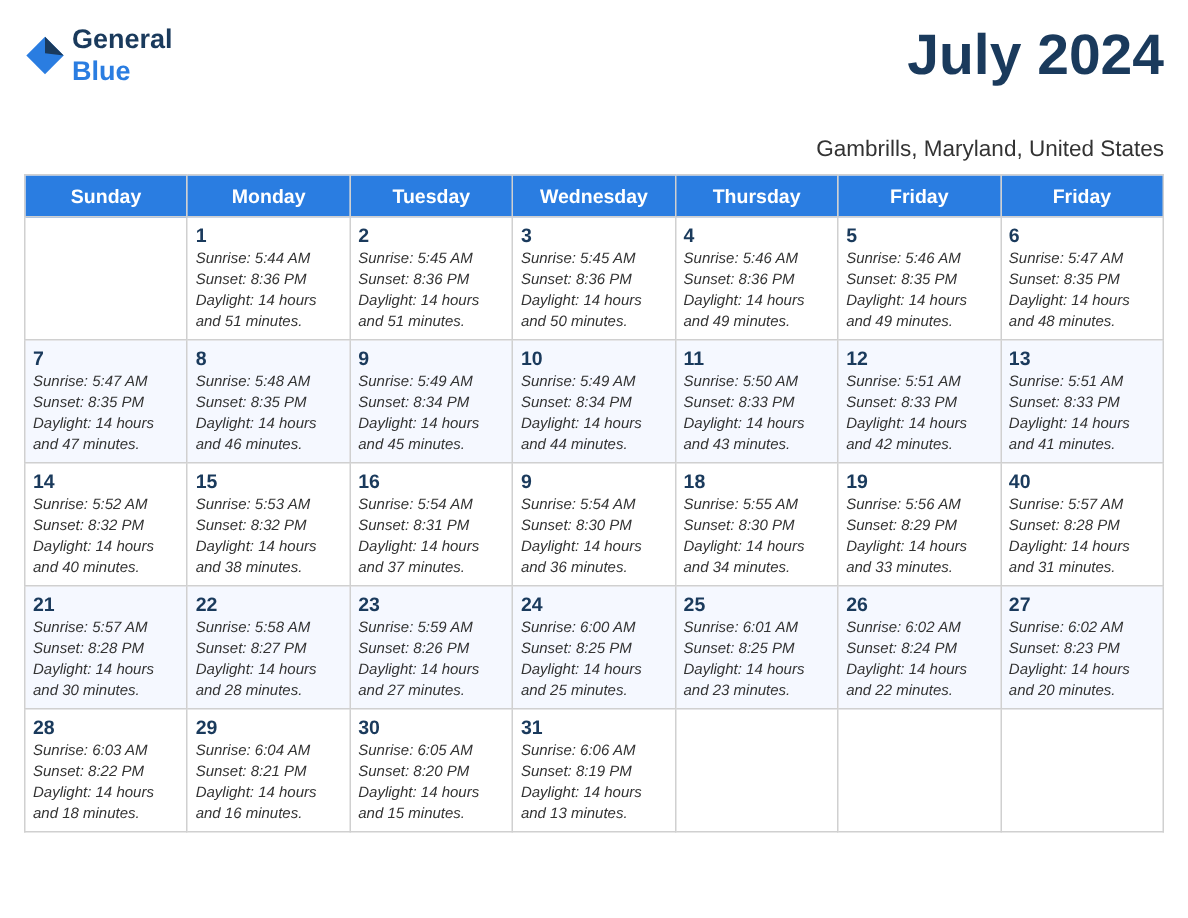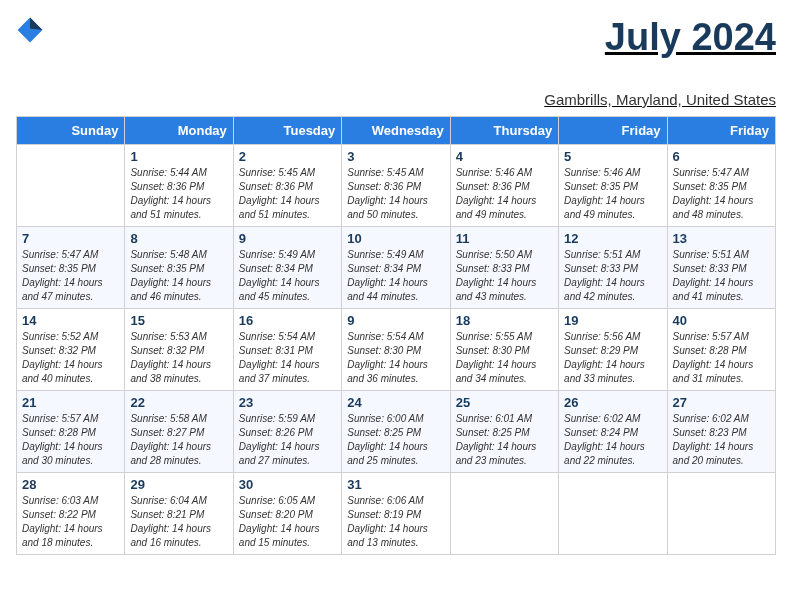--- a/index.html
+++ b/index.html
@@ -30,41 +30,40 @@
       font-size: 18px;
       font-weight: bold;
       color: #2a7de1;
     }
     .logo-icon {
       width: 28px;
       height: 28px;
     }
     .title-area {
       text-align: right;
-      text-decoration: underline;
     }
     .month-title {
       font-size: 38px;
       font-weight: bold;
       color: #1a3a5c;
     }
     .location {
       font-size: 15px;
       color: #333;
       margin-top: 32px;
     }
     table {
       width: 100%;
       border-collapse: collapse;
       font-size: 11px;
     }
     thead tr th {
       background-color: #2a7de1;
       color: white;
-      text-align: right;
+      text-align: center;
       padding: 6px 6px;
       font-size: 13px;
       font-weight: bold;
       border: 1px solid #d0d0d0;
     }
     tbody tr td {
       border: 1px solid #d0d0d0;
       padding: 4px 5px;
       vertical-align: top;
       height: 80px;
@@ -98,20 +97,24 @@
   </style>
 </head>
 <body>
 
 <div class="header-area">
   <div class="logo">
     <svg class="logo-icon" viewBox="0 0 36 36">
       <polygon points="18,2 34,18 18,34 2,18" fill="#2a7de1"></polygon>
       <polygon points="18,2 34,18 18,16" fill="#1a3a5c"></polygon>
     </svg>
+    <div>
+      <span class="logo-text-general">General</span><br>
+      <span class="logo-text-blue">Blue</span>
+    </div>
   </div>
   <div class="title-area">
     <div class="month-title">July 2024</div>
     <div class="location">Gambrills, Maryland, United States</div>
   </div>
 </div>
 
 <table>
   <thead>
     <tr>

